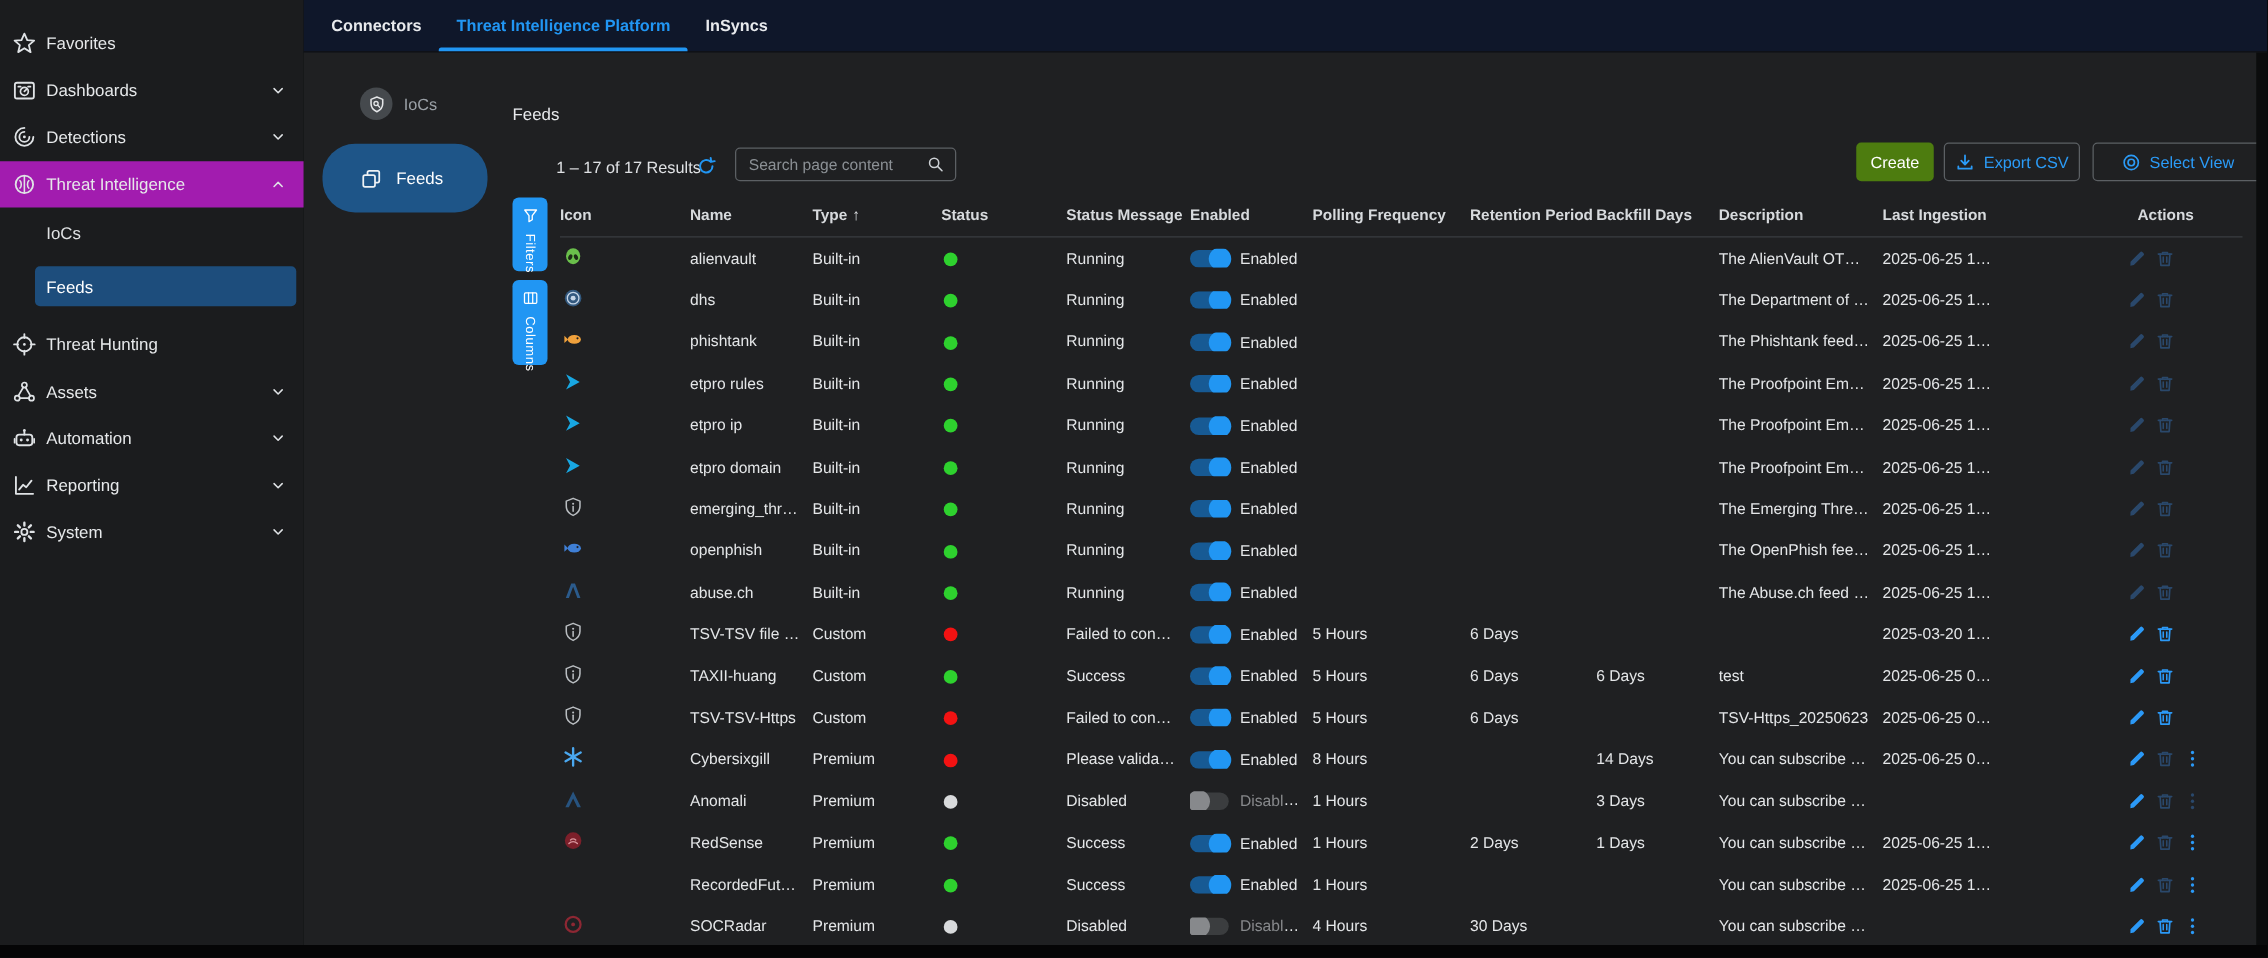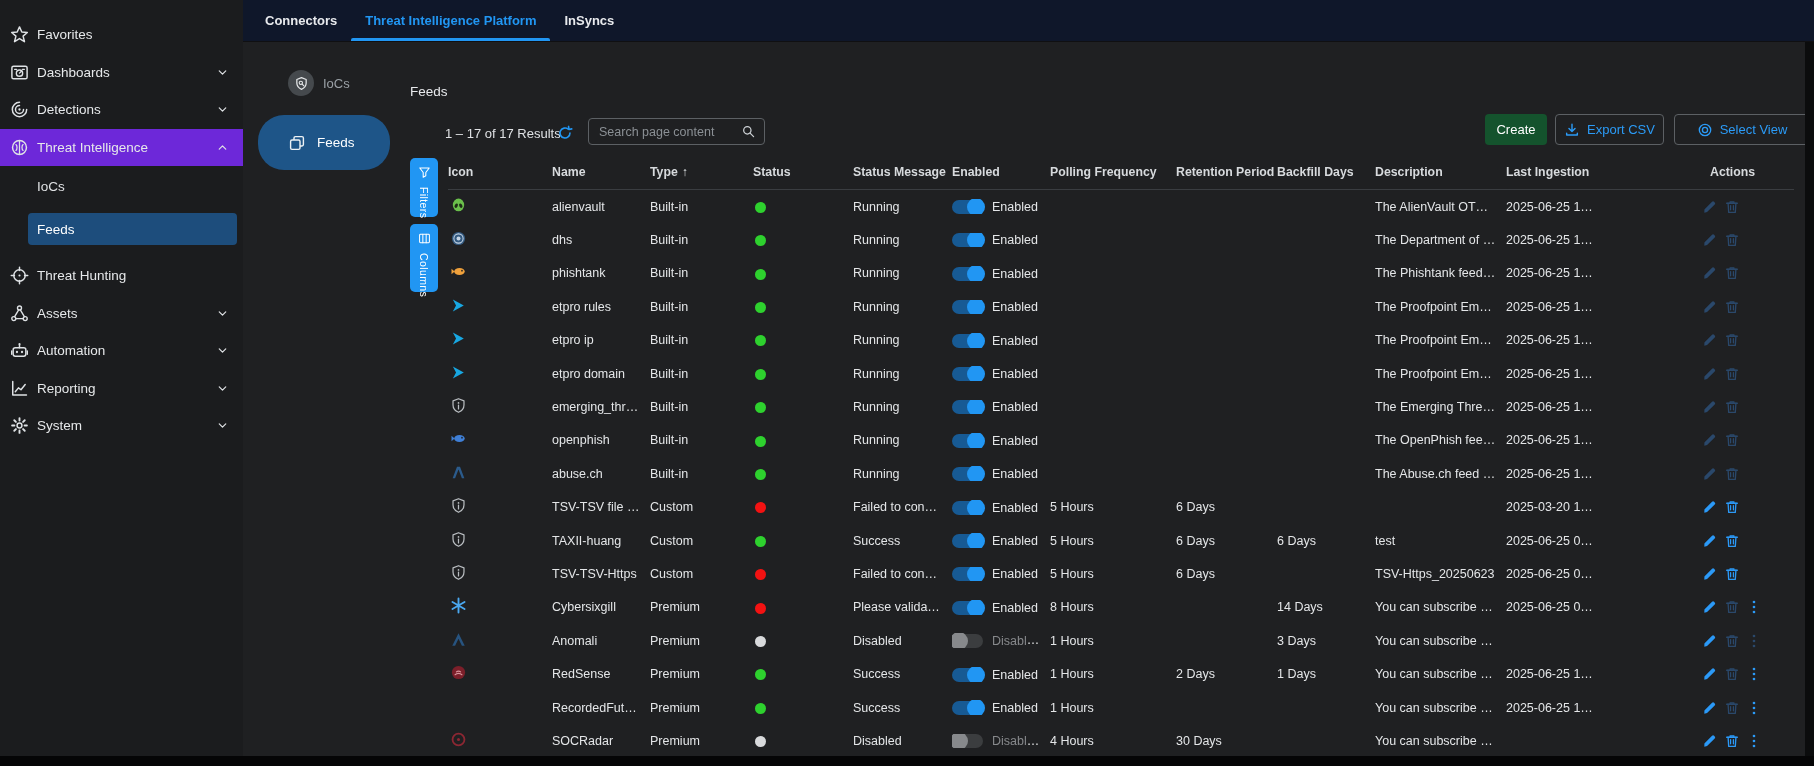--- a/index.html
+++ b/index.html
@@ -2,21 +2,21 @@
 <html><head>
 <meta charset="utf-8">
 <style>
   html,body{margin:0;padding:0;background:#050506;}
   #app{position:relative;width:1814px;height:766px;background:#050506;overflow:hidden;
        font-family:"Liberation Sans","DejaVu Sans",sans-serif;color:#e8eaed;}
   
   #sidebar{position:absolute;left:0;top:0;width:243px;height:756px;background:#1b1c1e;
            padding-top:16px;box-sizing:border-box;}
   .sb-item{height:37.5px;display:flex;align-items:center;padding:0 14px 0 10px;cursor:pointer;justify-content:flex-end;}
-  .sb-item.active{background:#6d28d9;}
+  .sb-item.active{background:#a21caf;}
   .sb-ic{width:19px;height:19px;margin-right:8px;display:flex;align-items:center;justify-content:center;color:#dfe2e5;flex:none;}
   .sb-ic svg{width:19px;height:19px;display:block;}
   .sb-lb{font-size:13.5px;color:#e6e8ea;flex:1;white-space:nowrap;}
   .sb-chev{width:13px;height:13px;color:#dfe2e5;}
   .sb-chev svg{width:13px;height:13px;display:block;}
   .sb-sub{height:40px;display:flex;align-items:center;padding-left:37px;font-size:13.5px;color:#dfe1e3;cursor:pointer;}
   .sb-sub.sel{height:32px;margin:7px 6px 12px 28px;padding-left:9px;border-radius:4px;background:#1d4d7c;color:#fff;}
   
   #main{position:absolute;left:243px;top:0;right:0;height:756px;}
   #tabbar{height:42px;background:#0f172a;display:flex;padding-left:8px;border-bottom:1px solid #101012;box-sizing:border-box;}
@@ -41,21 +41,21 @@
   #refresh svg{width:16px;height:16px;display:block;}
   #searchbox{position:absolute;left:345px;top:76px;width:177px;height:27px;border:1px solid #5c6064;border-radius:4px;
              box-sizing:border-box;display:flex;align-items:center;background:transparent;}
   #searchbox input{flex:1;background:transparent;border:none;outline:none;color:#fdba74;font-size:12.5px;
                    font-family:"Liberation Sans","DejaVu Sans",sans-serif;padding:0 4px 0 10px;min-width:0;}
   #searchbox input::placeholder{color:#8b9095;}
   #searchbox .mag{width:15px;height:15px;margin-right:8px;color:#cdd1d5;flex:none;cursor:pointer;}
   #searchbox .mag svg{width:15px;height:15px;display:block;}
   .btn{position:absolute;top:72px;height:31px;border-radius:4px;font-size:13px;display:flex;align-items:center;
        justify-content:center;box-sizing:border-box;cursor:pointer;gap:7px;font-family:inherit;}
-  #btn-create{left:1242px;width:62px;background:#14532d;border:none;color:#fff;}
+  #btn-create{left:1242px;width:62px;background:#4d7c0f;border:none;color:#fff;}
   #btn-export{left:1312px;width:109px;background:transparent;border:1px solid #5c6064;color:#2b9bf7;}
   #btn-select{left:1431px;width:136px;background:transparent;border:1px solid #5c6064;color:#2b9bf7;}
   .btn svg{width:16px;height:16px;display:block;}
   
   .vbtn{position:absolute;left:167px;width:28px;background:#2196f3;border:none;border-radius:5px;color:#fff;
         display:flex;flex-direction:column;align-items:center;padding-top:8px;box-sizing:border-box;cursor:pointer;}
   .vbtn svg{width:13px;height:13px;flex:none;}
   .vbtn .vtxt{writing-mode:vertical-rl;font-size:10.5px;margin-top:5px;letter-spacing:.4px;font-family:inherit;}
   #btn-filters{top:116px;height:59px;}
   #btn-columns{top:182px;height:68px;}

